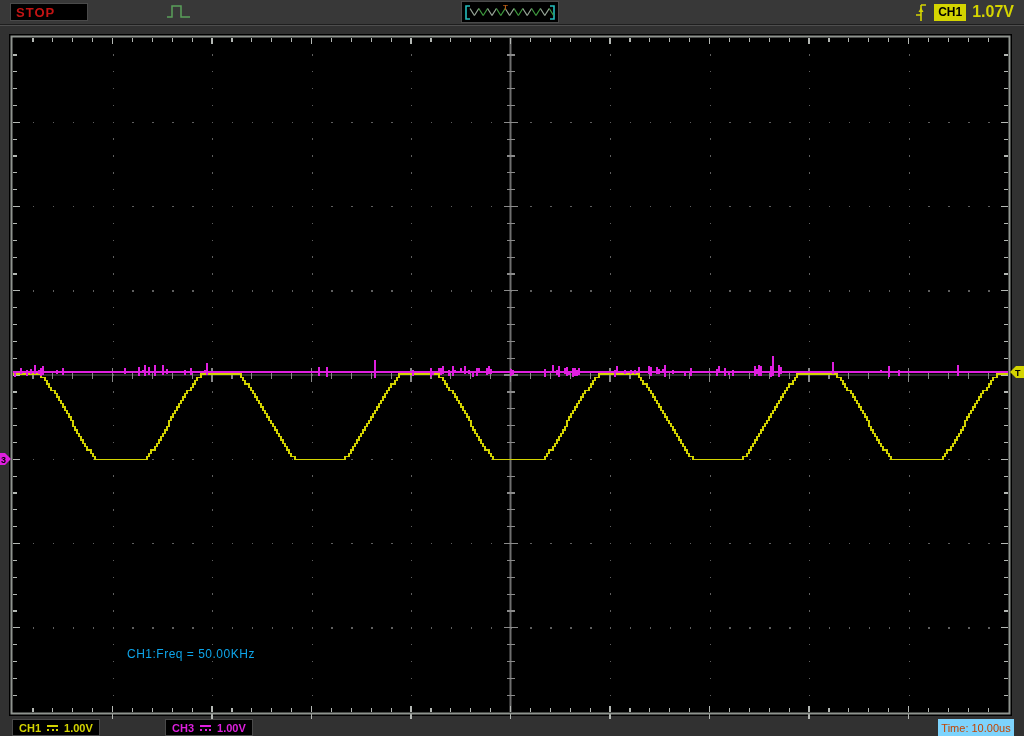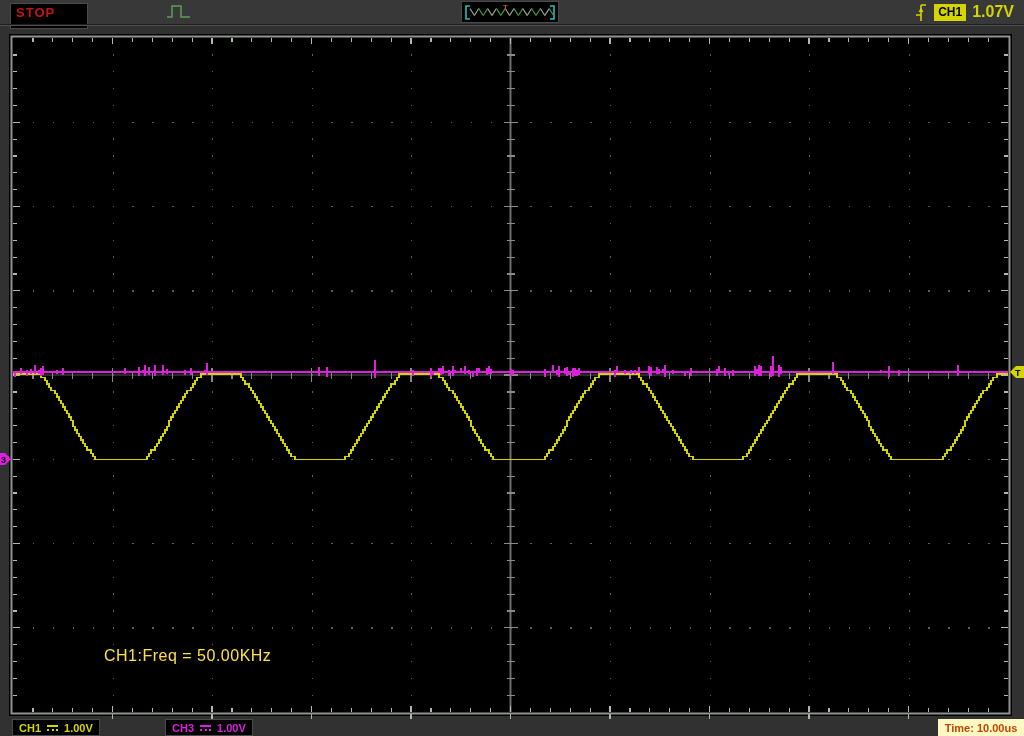--- a/index.html
+++ b/index.html
@@ -8,41 +8,41 @@
     position:relative;
     background:#313131;
     font-family:"Liberation Sans", sans-serif;
     -webkit-font-smoothing:none;
   }
   
   .topbar { position:absolute; left:0; top:0; width:1024px; height:24px; background:#383838; }
   .groove { position:absolute; left:0; top:24px; width:1024px; height:2px;
             background:linear-gradient(#1e1e1e 50%, #4e4e4e 50%); }
   .blackbox { position:absolute; background:#000; border:1px solid #4a4a4a; }
-  .stop-box { left:10px; top:3px; width:78px; height:26px; line-height:16px; padding-left:5px; }
+  .stop-box { left:10px; top:3px; width:78px; height:18px; line-height:16px; padding-left:5px; }
   .stop-text { color:#c41414; font-weight:bold; font-size:13px; letter-spacing:1px; }
   .pulse-svg { position:absolute; left:166px; top:3px; }
   .preview-box { left:461px; top:1px; width:98px; height:22px; }
   .trig-group { position:absolute; right:10px; top:3px; height:18px; display:flex; align-items:center; gap:6px; }
   .trig-badge { background:#d4d400; color:#000; font-weight:bold; font-size:12px; padding:1px 4px 2px 4px; }
   .trig-level { color:#d4d400; font-weight:bold; font-size:16px; }
   
   #scope-svg { position:absolute; left:0; top:0; }
-  .freq-readout { position:absolute; left:104px; top:647px; font-size:16px; color:#fde047; letter-spacing:0.5px; }
+  .freq-readout { position:absolute; left:127px; top:647px; font-size:12px; color:#0ea5e9; letter-spacing:0.5px; }
   
   .ch-box { position:absolute; top:719px; height:17px; display:flex; align-items:center; gap:6px;
             background:#000; border:1px solid #4a4a4a; padding:0 6px; font-size:11px; font-weight:bold; }
   .ch1-box { left:12px;  color:#d4d400; }
   .ch3-box { left:165px; color:#df1fdf; }
   .dc-sym { display:inline-block; width:11px; height:8px; position:relative; }
   .dc-sym::before { content:""; position:absolute; left:0; top:1px; width:11px; border-top:2px solid currentColor; }
   .dc-sym::after  { content:""; position:absolute; left:0; top:5px; width:11px; border-top:2px dotted currentColor; }
-  .time-box { position:absolute; top:719px; height:17px; left:938px; width:86px; background:#fef9c3;
+  .time-box { position:absolute; top:719px; height:17px; left:938px; width:76px; background:#7dd3fc;
               display:flex; align-items:center; justify-content:center;
-              color:#c34400; font-size:11px; font-weight:bold; }
+              color:#c34400; font-size:11px; font-weight:normal; }
 </style>
 </head>
 <body>
 
 <svg id="scope-svg" width="1024" height="736">
     <rect x="9" y="34" width="1003" height="682" fill="#000"></rect>
     <path d="M112.5,54.9h1.4M112.5,71.7h1.4M112.5,88.6h1.4M112.5,105.4h1.4M112.5,122.3h1.4M112.5,139.1h1.4M112.5,156.0h1.4M112.5,172.8h1.4M112.5,189.7h1.4M112.5,206.5h1.4M112.5,223.4h1.4M112.5,240.2h1.4M112.5,257.1h1.4M112.5,273.9h1.4M112.5,290.8h1.4M112.5,307.6h1.4M112.5,324.5h1.4M112.5,341.3h1.4M112.5,358.2h1.4M112.5,375.0h1.4M112.5,391.9h1.4M112.5,408.7h1.4M112.5,425.6h1.4M112.5,442.4h1.4M112.5,459.3h1.4M112.5,476.1h1.4M112.5,493.0h1.4M112.5,509.8h1.4M112.5,526.7h1.4M112.5,543.5h1.4M112.5,560.4h1.4M112.5,577.2h1.4M112.5,594.1h1.4M112.5,610.9h1.4M112.5,627.8h1.4M112.5,644.6h1.4M112.5,661.5h1.4M112.5,678.3h1.4M112.5,695.2h1.4M212.0,54.9h1.4M212.0,71.7h1.4M212.0,88.6h1.4M212.0,105.4h1.4M212.0,122.3h1.4M212.0,139.1h1.4M212.0,156.0h1.4M212.0,172.8h1.4M212.0,189.7h1.4M212.0,206.5h1.4M212.0,223.4h1.4M212.0,240.2h1.4M212.0,257.1h1.4M212.0,273.9h1.4M212.0,290.8h1.4M212.0,307.6h1.4M212.0,324.5h1.4M212.0,341.3h1.4M212.0,358.2h1.4M212.0,375.0h1.4M212.0,391.9h1.4M212.0,408.7h1.4M212.0,425.6h1.4M212.0,442.4h1.4M212.0,459.3h1.4M212.0,476.1h1.4M212.0,493.0h1.4M212.0,509.8h1.4M212.0,526.7h1.4M212.0,543.5h1.4M212.0,560.4h1.4M212.0,577.2h1.4M212.0,594.1h1.4M212.0,610.9h1.4M212.0,627.8h1.4M212.0,644.6h1.4M212.0,661.5h1.4M212.0,678.3h1.4M212.0,695.2h1.4M311.5,54.9h1.4M311.5,71.7h1.4M311.5,88.6h1.4M311.5,105.4h1.4M311.5,122.3h1.4M311.5,139.1h1.4M311.5,156.0h1.4M311.5,172.8h1.4M311.5,189.7h1.4M311.5,206.5h1.4M311.5,223.4h1.4M311.5,240.2h1.4M311.5,257.1h1.4M311.5,273.9h1.4M311.5,290.8h1.4M311.5,307.6h1.4M311.5,324.5h1.4M311.5,341.3h1.4M311.5,358.2h1.4M311.5,375.0h1.4M311.5,391.9h1.4M311.5,408.7h1.4M311.5,425.6h1.4M311.5,442.4h1.4M311.5,459.3h1.4M311.5,476.1h1.4M311.5,493.0h1.4M311.5,509.8h1.4M311.5,526.7h1.4M311.5,543.5h1.4M311.5,560.4h1.4M311.5,577.2h1.4M311.5,594.1h1.4M311.5,610.9h1.4M311.5,627.8h1.4M311.5,644.6h1.4M311.5,661.5h1.4M311.5,678.3h1.4M311.5,695.2h1.4M411.0,54.9h1.4M411.0,71.7h1.4M411.0,88.6h1.4M411.0,105.4h1.4M411.0,122.3h1.4M411.0,139.1h1.4M411.0,156.0h1.4M411.0,172.8h1.4M411.0,189.7h1.4M411.0,206.5h1.4M411.0,223.4h1.4M411.0,240.2h1.4M411.0,257.1h1.4M411.0,273.9h1.4M411.0,290.8h1.4M411.0,307.6h1.4M411.0,324.5h1.4M411.0,341.3h1.4M411.0,358.2h1.4M411.0,375.0h1.4M411.0,391.9h1.4M411.0,408.7h1.4M411.0,425.6h1.4M411.0,442.4h1.4M411.0,459.3h1.4M411.0,476.1h1.4M411.0,493.0h1.4M411.0,509.8h1.4M411.0,526.7h1.4M411.0,543.5h1.4M411.0,560.4h1.4M411.0,577.2h1.4M411.0,594.1h1.4M411.0,610.9h1.4M411.0,627.8h1.4M411.0,644.6h1.4M411.0,661.5h1.4M411.0,678.3h1.4M411.0,695.2h1.4M610.0,54.9h1.4M610.0,71.7h1.4M610.0,88.6h1.4M610.0,105.4h1.4M610.0,122.3h1.4M610.0,139.1h1.4M610.0,156.0h1.4M610.0,172.8h1.4M610.0,189.7h1.4M610.0,206.5h1.4M610.0,223.4h1.4M610.0,240.2h1.4M610.0,257.1h1.4M610.0,273.9h1.4M610.0,290.8h1.4M610.0,307.6h1.4M610.0,324.5h1.4M610.0,341.3h1.4M610.0,358.2h1.4M610.0,375.0h1.4M610.0,391.9h1.4M610.0,408.7h1.4M610.0,425.6h1.4M610.0,442.4h1.4M610.0,459.3h1.4M610.0,476.1h1.4M610.0,493.0h1.4M610.0,509.8h1.4M610.0,526.7h1.4M610.0,543.5h1.4M610.0,560.4h1.4M610.0,577.2h1.4M610.0,594.1h1.4M610.0,610.9h1.4M610.0,627.8h1.4M610.0,644.6h1.4M610.0,661.5h1.4M610.0,678.3h1.4M610.0,695.2h1.4M709.5,54.9h1.4M709.5,71.7h1.4M709.5,88.6h1.4M709.5,105.4h1.4M709.5,122.3h1.4M709.5,139.1h1.4M709.5,156.0h1.4M709.5,172.8h1.4M709.5,189.7h1.4M709.5,206.5h1.4M709.5,223.4h1.4M709.5,240.2h1.4M709.5,257.1h1.4M709.5,273.9h1.4M709.5,290.8h1.4M709.5,307.6h1.4M709.5,324.5h1.4M709.5,341.3h1.4M709.5,358.2h1.4M709.5,375.0h1.4M709.5,391.9h1.4M709.5,408.7h1.4M709.5,425.6h1.4M709.5,442.4h1.4M709.5,459.3h1.4M709.5,476.1h1.4M709.5,493.0h1.4M709.5,509.8h1.4M709.5,526.7h1.4M709.5,543.5h1.4M709.5,560.4h1.4M709.5,577.2h1.4M709.5,594.1h1.4M709.5,610.9h1.4M709.5,627.8h1.4M709.5,644.6h1.4M709.5,661.5h1.4M709.5,678.3h1.4M709.5,695.2h1.4M809.0,54.9h1.4M809.0,71.7h1.4M809.0,88.6h1.4M809.0,105.4h1.4M809.0,122.3h1.4M809.0,139.1h1.4M809.0,156.0h1.4M809.0,172.8h1.4M809.0,189.7h1.4M809.0,206.5h1.4M809.0,223.4h1.4M809.0,240.2h1.4M809.0,257.1h1.4M809.0,273.9h1.4M809.0,290.8h1.4M809.0,307.6h1.4M809.0,324.5h1.4M809.0,341.3h1.4M809.0,358.2h1.4M809.0,375.0h1.4M809.0,391.9h1.4M809.0,408.7h1.4M809.0,425.6h1.4M809.0,442.4h1.4M809.0,459.3h1.4M809.0,476.1h1.4M809.0,493.0h1.4M809.0,509.8h1.4M809.0,526.7h1.4M809.0,543.5h1.4M809.0,560.4h1.4M809.0,577.2h1.4M809.0,594.1h1.4M809.0,610.9h1.4M809.0,627.8h1.4M809.0,644.6h1.4M809.0,661.5h1.4M809.0,678.3h1.4M809.0,695.2h1.4M908.5,54.9h1.4M908.5,71.7h1.4M908.5,88.6h1.4M908.5,105.4h1.4M908.5,122.3h1.4M908.5,139.1h1.4M908.5,156.0h1.4M908.5,172.8h1.4M908.5,189.7h1.4M908.5,206.5h1.4M908.5,223.4h1.4M908.5,240.2h1.4M908.5,257.1h1.4M908.5,273.9h1.4M908.5,290.8h1.4M908.5,307.6h1.4M908.5,324.5h1.4M908.5,341.3h1.4M908.5,358.2h1.4M908.5,375.0h1.4M908.5,391.9h1.4M908.5,408.7h1.4M908.5,425.6h1.4M908.5,442.4h1.4M908.5,459.3h1.4M908.5,476.1h1.4M908.5,493.0h1.4M908.5,509.8h1.4M908.5,526.7h1.4M908.5,543.5h1.4M908.5,560.4h1.4M908.5,577.2h1.4M908.5,594.1h1.4M908.5,610.9h1.4M908.5,627.8h1.4M908.5,644.6h1.4M908.5,661.5h1.4M908.5,678.3h1.4M908.5,695.2h1.4M32.9,122.3h1.4M52.8,122.3h1.4M72.7,122.3h1.4M92.6,122.3h1.4M112.5,122.3h1.4M132.4,122.3h1.4M152.3,122.3h1.4M172.2,122.3h1.4M192.1,122.3h1.4M212.0,122.3h1.4M231.9,122.3h1.4M251.8,122.3h1.4M271.7,122.3h1.4M291.6,122.3h1.4M311.5,122.3h1.4M331.4,122.3h1.4M351.3,122.3h1.4M371.2,122.3h1.4M391.1,122.3h1.4M411.0,122.3h1.4M430.9,122.3h1.4M450.8,122.3h1.4M470.7,122.3h1.4M490.6,122.3h1.4M510.5,122.3h1.4M530.4,122.3h1.4M550.3,122.3h1.4M570.2,122.3h1.4M590.1,122.3h1.4M610.0,122.3h1.4M629.9,122.3h1.4M649.8,122.3h1.4M669.7,122.3h1.4M689.6,122.3h1.4M709.5,122.3h1.4M729.4,122.3h1.4M749.3,122.3h1.4M769.2,122.3h1.4M789.1,122.3h1.4M809.0,122.3h1.4M828.9,122.3h1.4M848.8,122.3h1.4M868.7,122.3h1.4M888.6,122.3h1.4M908.5,122.3h1.4M928.4,122.3h1.4M948.3,122.3h1.4M968.2,122.3h1.4M988.1,122.3h1.4M32.9,206.5h1.4M52.8,206.5h1.4M72.7,206.5h1.4M92.6,206.5h1.4M112.5,206.5h1.4M132.4,206.5h1.4M152.3,206.5h1.4M172.2,206.5h1.4M192.1,206.5h1.4M212.0,206.5h1.4M231.9,206.5h1.4M251.8,206.5h1.4M271.7,206.5h1.4M291.6,206.5h1.4M311.5,206.5h1.4M331.4,206.5h1.4M351.3,206.5h1.4M371.2,206.5h1.4M391.1,206.5h1.4M411.0,206.5h1.4M430.9,206.5h1.4M450.8,206.5h1.4M470.7,206.5h1.4M490.6,206.5h1.4M510.5,206.5h1.4M530.4,206.5h1.4M550.3,206.5h1.4M570.2,206.5h1.4M590.1,206.5h1.4M610.0,206.5h1.4M629.9,206.5h1.4M649.8,206.5h1.4M669.7,206.5h1.4M689.6,206.5h1.4M709.5,206.5h1.4M729.4,206.5h1.4M749.3,206.5h1.4M769.2,206.5h1.4M789.1,206.5h1.4M809.0,206.5h1.4M828.9,206.5h1.4M848.8,206.5h1.4M868.7,206.5h1.4M888.6,206.5h1.4M908.5,206.5h1.4M928.4,206.5h1.4M948.3,206.5h1.4M968.2,206.5h1.4M988.1,206.5h1.4M32.9,290.8h1.4M52.8,290.8h1.4M72.7,290.8h1.4M92.6,290.8h1.4M112.5,290.8h1.4M132.4,290.8h1.4M152.3,290.8h1.4M172.2,290.8h1.4M192.1,290.8h1.4M212.0,290.8h1.4M231.9,290.8h1.4M251.8,290.8h1.4M271.7,290.8h1.4M291.6,290.8h1.4M311.5,290.8h1.4M331.4,290.8h1.4M351.3,290.8h1.4M371.2,290.8h1.4M391.1,290.8h1.4M411.0,290.8h1.4M430.9,290.8h1.4M450.8,290.8h1.4M470.7,290.8h1.4M490.6,290.8h1.4M510.5,290.8h1.4M530.4,290.8h1.4M550.3,290.8h1.4M570.2,290.8h1.4M590.1,290.8h1.4M610.0,290.8h1.4M629.9,290.8h1.4M649.8,290.8h1.4M669.7,290.8h1.4M689.6,290.8h1.4M709.5,290.8h1.4M729.4,290.8h1.4M749.3,290.8h1.4M769.2,290.8h1.4M789.1,290.8h1.4M809.0,290.8h1.4M828.9,290.8h1.4M848.8,290.8h1.4M868.7,290.8h1.4M888.6,290.8h1.4M908.5,290.8h1.4M928.4,290.8h1.4M948.3,290.8h1.4M968.2,290.8h1.4M988.1,290.8h1.4M32.9,459.3h1.4M52.8,459.3h1.4M72.7,459.3h1.4M92.6,459.3h1.4M112.5,459.3h1.4M132.4,459.3h1.4M152.3,459.3h1.4M172.2,459.3h1.4M192.1,459.3h1.4M212.0,459.3h1.4M231.9,459.3h1.4M251.8,459.3h1.4M271.7,459.3h1.4M291.6,459.3h1.4M311.5,459.3h1.4M331.4,459.3h1.4M351.3,459.3h1.4M371.2,459.3h1.4M391.1,459.3h1.4M411.0,459.3h1.4M430.9,459.3h1.4M450.8,459.3h1.4M470.7,459.3h1.4M490.6,459.3h1.4M510.5,459.3h1.4M530.4,459.3h1.4M550.3,459.3h1.4M570.2,459.3h1.4M590.1,459.3h1.4M610.0,459.3h1.4M629.9,459.3h1.4M649.8,459.3h1.4M669.7,459.3h1.4M689.6,459.3h1.4M709.5,459.3h1.4M729.4,459.3h1.4M749.3,459.3h1.4M769.2,459.3h1.4M789.1,459.3h1.4M809.0,459.3h1.4M828.9,459.3h1.4M848.8,459.3h1.4M868.7,459.3h1.4M888.6,459.3h1.4M908.5,459.3h1.4M928.4,459.3h1.4M948.3,459.3h1.4M968.2,459.3h1.4M988.1,459.3h1.4M32.9,543.5h1.4M52.8,543.5h1.4M72.7,543.5h1.4M92.6,543.5h1.4M112.5,543.5h1.4M132.4,543.5h1.4M152.3,543.5h1.4M172.2,543.5h1.4M192.1,543.5h1.4M212.0,543.5h1.4M231.9,543.5h1.4M251.8,543.5h1.4M271.7,543.5h1.4M291.6,543.5h1.4M311.5,543.5h1.4M331.4,543.5h1.4M351.3,543.5h1.4M371.2,543.5h1.4M391.1,543.5h1.4M411.0,543.5h1.4M430.9,543.5h1.4M450.8,543.5h1.4M470.7,543.5h1.4M490.6,543.5h1.4M510.5,543.5h1.4M530.4,543.5h1.4M550.3,543.5h1.4M570.2,543.5h1.4M590.1,543.5h1.4M610.0,543.5h1.4M629.9,543.5h1.4M649.8,543.5h1.4M669.7,543.5h1.4M689.6,543.5h1.4M709.5,543.5h1.4M729.4,543.5h1.4M749.3,543.5h1.4M769.2,543.5h1.4M789.1,543.5h1.4M809.0,543.5h1.4M828.9,543.5h1.4M848.8,543.5h1.4M868.7,543.5h1.4M888.6,543.5h1.4M908.5,543.5h1.4M928.4,543.5h1.4M948.3,543.5h1.4M968.2,543.5h1.4M988.1,543.5h1.4M32.9,627.8h1.4M52.8,627.8h1.4M72.7,627.8h1.4M92.6,627.8h1.4M112.5,627.8h1.4M132.4,627.8h1.4M152.3,627.8h1.4M172.2,627.8h1.4M192.1,627.8h1.4M212.0,627.8h1.4M231.9,627.8h1.4M251.8,627.8h1.4M271.7,627.8h1.4M291.6,627.8h1.4M311.5,627.8h1.4M331.4,627.8h1.4M351.3,627.8h1.4M371.2,627.8h1.4M391.1,627.8h1.4M411.0,627.8h1.4M430.9,627.8h1.4M450.8,627.8h1.4M470.7,627.8h1.4M490.6,627.8h1.4M510.5,627.8h1.4M530.4,627.8h1.4M550.3,627.8h1.4M570.2,627.8h1.4M590.1,627.8h1.4M610.0,627.8h1.4M629.9,627.8h1.4M649.8,627.8h1.4M669.7,627.8h1.4M689.6,627.8h1.4M709.5,627.8h1.4M729.4,627.8h1.4M749.3,627.8h1.4M769.2,627.8h1.4M789.1,627.8h1.4M809.0,627.8h1.4M828.9,627.8h1.4M848.8,627.8h1.4M868.7,627.8h1.4M888.6,627.8h1.4M908.5,627.8h1.4M928.4,627.8h1.4M948.3,627.8h1.4M968.2,627.8h1.4M988.1,627.8h1.4" stroke="#5f5f5f" stroke-width="1.4" fill="none" shape-rendering="crispEdges"></path>
     <line x1="510.5" y1="38" x2="510.5" y2="712" stroke="#6e6e6e" stroke-width="2"></line>
     <line x1="13" y1="375" x2="1008" y2="375" stroke="#555" stroke-width="1"></line>
     <path d="M506.5,54.9h8M506.5,71.7h8M506.5,88.6h8M506.5,105.4h8M503.5,122.3h14M506.5,139.1h8M506.5,156.0h8M506.5,172.8h8M506.5,189.7h8M503.5,206.5h14M506.5,223.4h8M506.5,240.2h8M506.5,257.1h8M506.5,273.9h8M503.5,290.8h14M506.5,307.6h8M506.5,324.5h8M506.5,341.3h8M506.5,358.2h8M503.5,375.0h14M506.5,391.9h8M506.5,408.7h8M506.5,425.6h8M506.5,442.4h8M503.5,459.3h14M506.5,476.1h8M506.5,493.0h8M506.5,509.8h8M506.5,526.7h8M503.5,543.5h14M506.5,560.4h8M506.5,577.2h8M506.5,594.1h8M506.5,610.9h8M503.5,627.8h14M506.5,644.6h8M506.5,661.5h8M506.5,678.3h8M506.5,695.2h8M32.9,371.0v8M52.8,371.0v8M72.7,371.0v8M92.6,371.0v8M112.5,368.0v14M132.4,371.0v8M152.3,371.0v8M172.2,371.0v8M192.1,371.0v8M212.0,368.0v14M231.9,371.0v8M251.8,371.0v8M271.7,371.0v8M291.6,371.0v8M311.5,368.0v14M331.4,371.0v8M351.3,371.0v8M371.2,371.0v8M391.1,371.0v8M411.0,368.0v14M430.9,371.0v8M450.8,371.0v8M470.7,371.0v8M490.6,371.0v8M510.5,368.0v14M530.4,371.0v8M550.3,371.0v8M570.2,371.0v8M590.1,371.0v8M610.0,368.0v14M629.9,371.0v8M649.8,371.0v8M669.7,371.0v8M689.6,371.0v8M709.5,368.0v14M729.4,371.0v8M749.3,371.0v8M769.2,371.0v8M789.1,371.0v8M809.0,368.0v14M828.9,371.0v8M848.8,371.0v8M868.7,371.0v8M888.6,371.0v8M908.5,368.0v14M928.4,371.0v8M948.3,371.0v8M968.2,371.0v8M988.1,371.0v8" stroke="#8a8a8a" stroke-width="1.2" fill="none" shape-rendering="crispEdges"></path>

